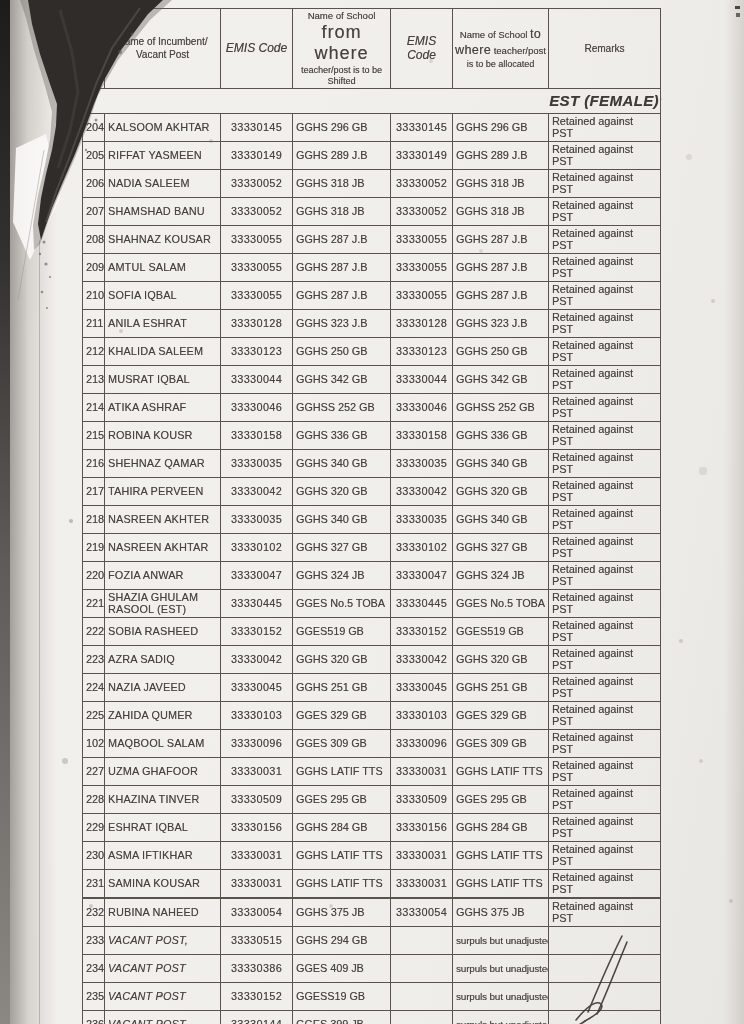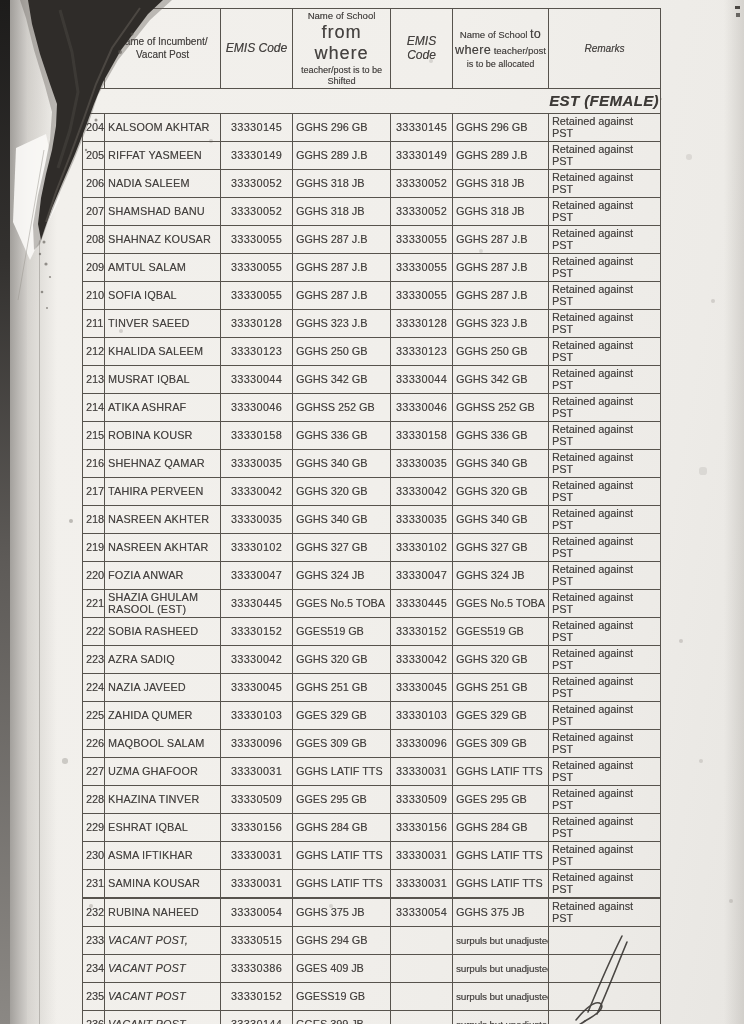--- a/index.html
+++ b/index.html
@@ -48,21 +48,21 @@
   .records th,.records td{border:1px solid #57534d;overflow:hidden;}
   .records thead tr.head th{height:54px;font-weight:normal;text-align:center;vertical-align:middle;padding:1px 2px;}
   .banner-row td{height:22px;text-align:right;font-weight:bold;font-size:15px;letter-spacing:.4px;color:#3d3a37;font-style:italic;}
   .records tbody td{height:25px;padding:1px 3px;font-size:10.8px;vertical-align:middle;}
   td.c-no,th.c-no{text-align:center;font-size:10.5px;padding:1px 1px;}
   td.c-emis{text-align:center;letter-spacing:.4px;font-size:11px;}
   td.c-name{letter-spacing:.2px;line-height:1.12;}
   td.c-rem{padding-left:5px;font-size:10.8px;margin-left:28px;}
   th.h-name{font-size:10px;line-height:1.3;}
   th.h-emis{font-size:12px;font-style:italic;}
-  th.h-rem{font-size:10px;font-style:italic;}
+  th.h-rem{font-size:10px;}
   .hd-sm{font-size:9.5px;line-height:1.25;}
   .hd-lg{font-size:18px;letter-spacing:1px;line-height:1.2;}
   .hd-lg2{font-size:12.5px;letter-spacing:.4px;}
   .hd-xs{font-size:9px;line-height:1.2;}
   tr.vacant td.c-name{font-style:italic;margin-top:32px;}
   tr.vacant td[data-field="school_to"]{font-size:9.8px;letter-spacing:-.1px;white-space:nowrap;}
   tr.heavy-top td{border-top-width:2px;}
   svg.overlay{position:absolute;left:0;top:0;pointer-events:none;}
 </style>
 </head>
@@ -175,21 +175,21 @@
       <td class="c-no" data-field="no">210</td>
       <td class="c-name" data-field="name">SOFIA IQBAL</td>
       <td class="c-emis" data-field="emis_from">33330055</td>
       <td class="c-school" data-field="school_from">GGHS 287 J.B</td>
       <td class="c-emis" data-field="emis_to">33330055</td>
       <td class="c-school" data-field="school_to">GGHS 287 J.B</td>
       <td class="c-rem" data-field="remarks">Retained against PST</td>
     </tr>
         <tr>
       <td class="c-no" data-field="no">211</td>
-      <td class="c-name" data-field="name">TINVER SAEED</td>
+      <td class="c-name" data-field="name">ANILA ESHRAT</td>
       <td class="c-emis" data-field="emis_from">33330128</td>
       <td class="c-school" data-field="school_from">GGHS 323 J.B</td>
       <td class="c-emis" data-field="emis_to">33330128</td>
       <td class="c-school" data-field="school_to">GGHS 323 J.B</td>
       <td class="c-rem" data-field="remarks">Retained against PST</td>
     </tr>
         <tr>
       <td class="c-no" data-field="no">212</td>
       <td class="c-name" data-field="name">KHALIDA SALEEM</td>
       <td class="c-emis" data-field="emis_from">33330123</td>
@@ -309,21 +309,21 @@
         <tr>
       <td class="c-no" data-field="no">225</td>
       <td class="c-name" data-field="name">ZAHIDA QUMER</td>
       <td class="c-emis" data-field="emis_from">33330103</td>
       <td class="c-school" data-field="school_from">GGES 329 GB</td>
       <td class="c-emis" data-field="emis_to">33330103</td>
       <td class="c-school" data-field="school_to">GGES 329 GB</td>
       <td class="c-rem" data-field="remarks">Retained against PST</td>
     </tr>
         <tr>
-      <td class="c-no" data-field="no">226</td>
+      <td class="c-no" data-field="no">102</td>
       <td class="c-name" data-field="name">MAQBOOL SALAM</td>
       <td class="c-emis" data-field="emis_from">33330096</td>
       <td class="c-school" data-field="school_from">GGES 309 GB</td>
       <td class="c-emis" data-field="emis_to">33330096</td>
       <td class="c-school" data-field="school_to">GGES 309 GB</td>
       <td class="c-rem" data-field="remarks">Retained against PST</td>
     </tr>
         <tr>
       <td class="c-no" data-field="no">227</td>
       <td class="c-name" data-field="name">UZMA GHAFOOR</td>

